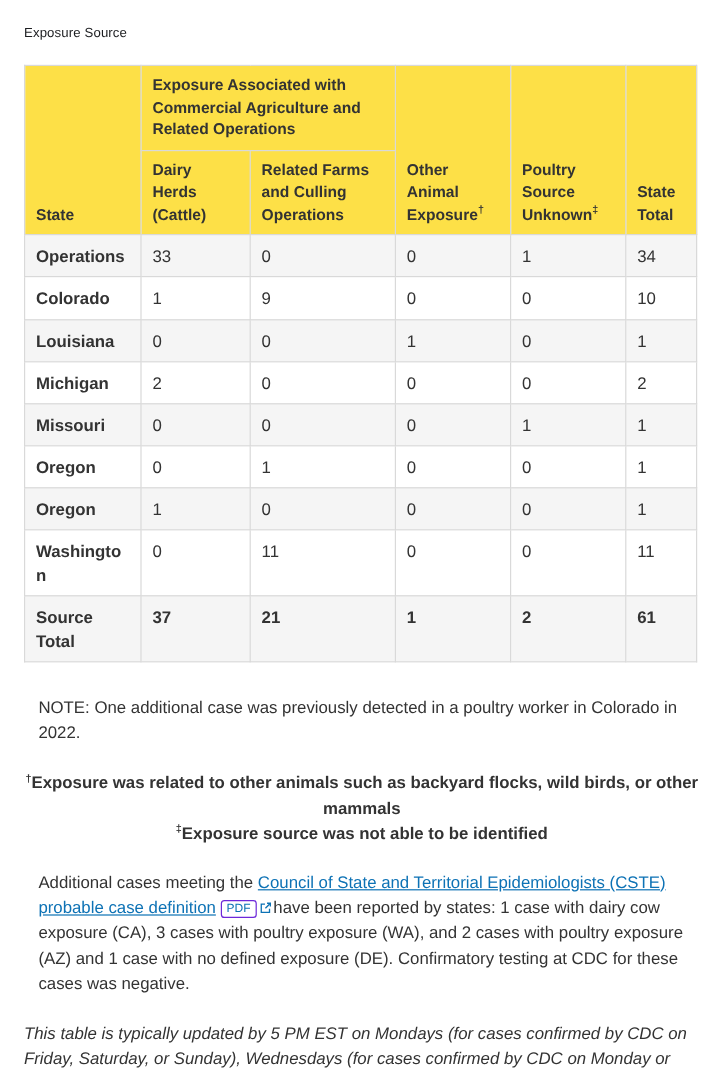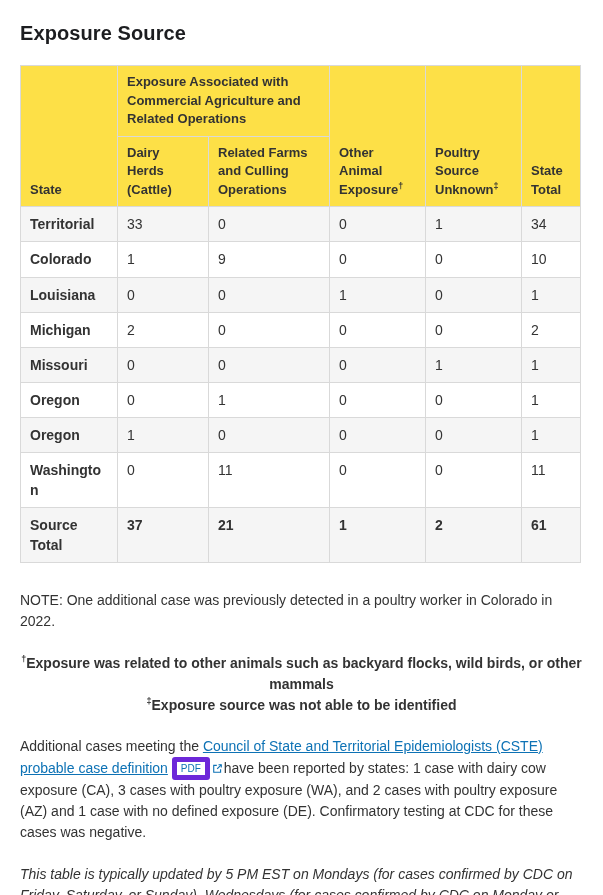--- a/index.html
+++ b/index.html
@@ -6,22 +6,22 @@
   html, body { margin: 0; padding: 0; background: #ffffff; }
   body {
     width: 603px;
     min-height: 895px;
     padding: 22px 20px 12px 20px;
     font-family: "Liberation Sans", sans-serif;
     font-size: 14px;
     color: #333333;
   }
   h2.page-title {
-    font-size: 20px;
-    font-weight: 700;
+    font-size: 11px;
+    font-weight: 400;
     color: #1c1d20;
     margin: 0 0 20px 0;
     letter-spacing: .1px;
   }
   table.exposure-table {
     border-collapse: collapse;
     table-layout: fixed;
     width: 560px;
     margin: 0 0 27px 0;
   }
@@ -43,35 +43,35 @@
   .exposure-table thead th.group-header { vertical-align: top; }
   .exposure-table tbody th { font-weight: 700; }
   .exposure-table tbody tr:nth-child(odd) { background: #f5f5f5; }
   .exposure-table tbody tr:nth-child(even) { background: #ffffff; }
   .exposure-table tbody tr.total-row th,
   .exposure-table tbody tr.total-row td { font-weight: 700; }
   sup.hdr-sup, sup.fn-sup {
     font-size: 9px;
     line-height: 0;
   }
-  p.para { margin: 0 0 21px 0; line-height: 1.5; }
+  p.para { margin: 0 0 21px 12px; line-height: 1.5; }
   .footnotes { margin: 0 0 20px 0; text-align: center; }
   .footnotes p {
     margin: 0;
     line-height: 1.5;
     font-weight: 700;
   }
   a.text-link {
     color: #0d72b5;
     text-decoration: underline;
     cursor: pointer;
   }
   .pdf-badge {
     display: inline-block;
-    border: 5px solid #6d28d9;
+    border: 1px solid #6d28d9;
     border-radius: 3px;
     color: #0d72b5;
     font-size: 10px;
     line-height: 13px;
     padding: 0 4px;
     vertical-align: 1px;
     cursor: pointer;
   }
   .ext-icon {
     vertical-align: -1px;
@@ -106,21 +106,21 @@
       <th rowspan="2"><span>Poultry Source Unknown</span><sup class="hdr-sup">‡</sup></th>
       <th rowspan="2">State Total</th>
     </tr>
     <tr>
       <th>Dairy Herds (Cattle)</th>
       <th>Related Farms and Culling Operations</th>
     </tr>
   </thead>
   <tbody>
     <tr>
-      <th>Territorial</th>
+      <th>Operations</th>
       <td>33</td>
       <td>0</td>
       <td>0</td>
       <td>1</td>
       <td>34</td>
     </tr>
     <tr>
       <th>Colorado</th>
       <td>1</td>
       <td>9</td>

